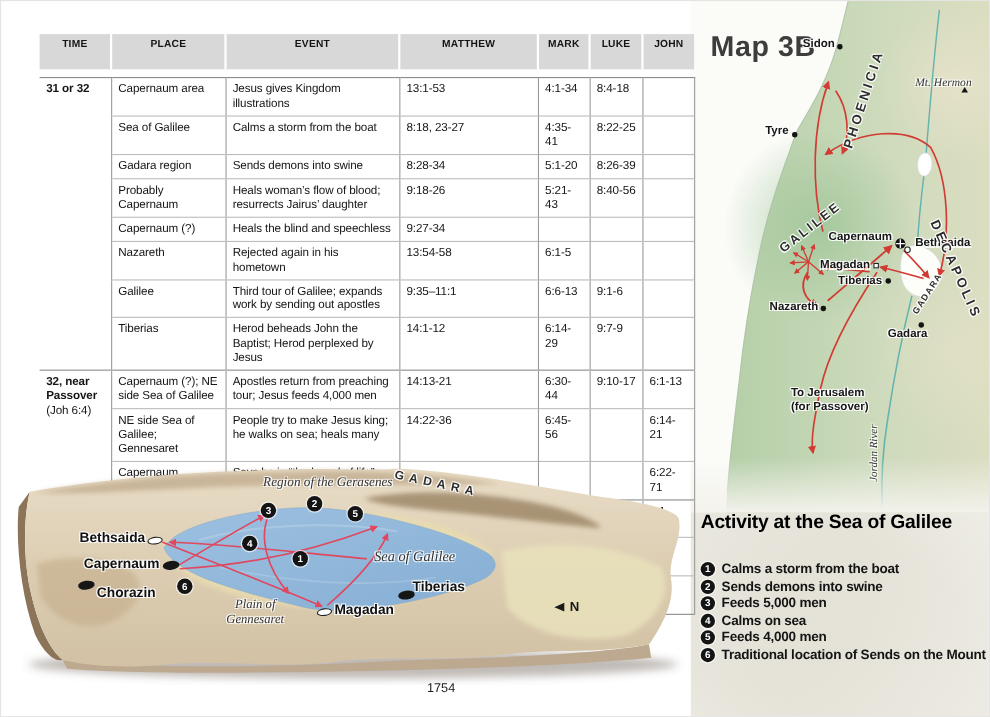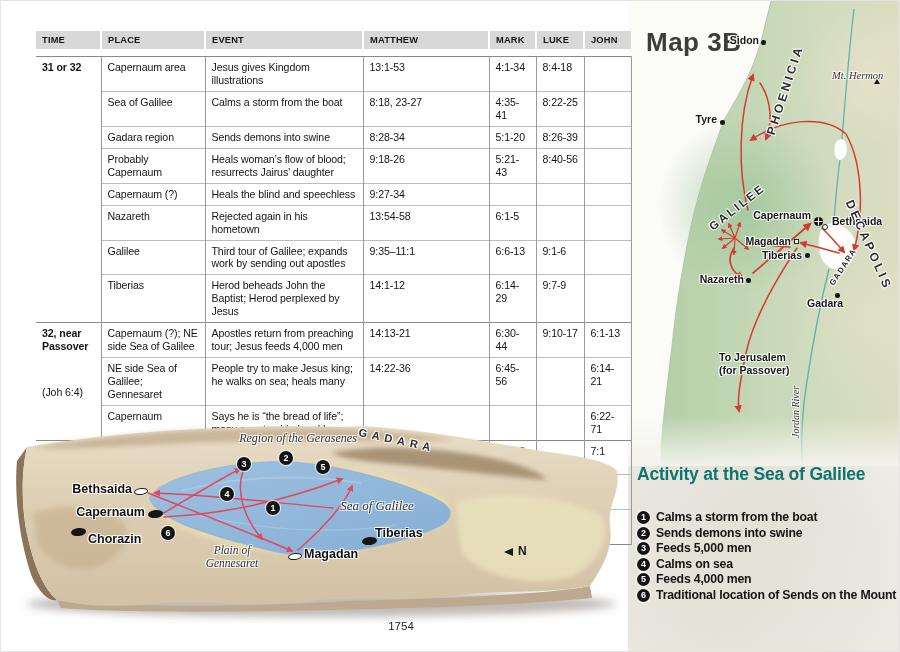--- a/index.html
+++ b/index.html
@@ -11,32 +11,32 @@
          background:
            radial-gradient(circle at 20% 80%, rgba(210,206,190,.25) 0 18%, transparent 40%),
            radial-gradient(circle at 75% 30%, rgba(214,210,196,.2) 0 20%, transparent 45%),
            radial-gradient(circle at 60% 90%, rgba(205,200,183,.22) 0 15%, transparent 40%),
            #f3f2ec;}
 
   
   .table-wrap{position:absolute;left:35px;top:30px;width:595px;}
   table.chron{border-collapse:collapse;width:595px;table-layout:fixed;
               font-size:10.6px;line-height:1.22;color:#141414;letter-spacing:-0.1px;}
-  table.chron th{background:#d8d8d8;font-size:9.3px;font-weight:bold;text-align:left;
-                 padding:4px 6px 3px;letter-spacing:.2px;border-right:2px solid #fff;}
+  table.chron th{background:#d8d8d8;font-size:9.3px;font-weight:bold;text-align:center;
+                 padding:4px 6px 17px;letter-spacing:.2px;border-right:2px solid #fff;}
   table.chron th:last-child{border-right:none;}
   table.chron td{vertical-align:top;padding:4px 5px 4px 6px;}
   tbody.spacer td{height:7px;padding:0;border:none !important;}
   tbody.group > tr > td{border-left:1px solid #9a9a9a;}
   tbody.group > tr > td.time{border-left:none;font-weight:bold;}
   tbody.group > tr:first-child > td{border-top:1px solid #8a8a8a;}
   tbody.group > tr.sub > td{border-top:1px solid #bcbcbc;}
   tbody.group > tr > td:last-child{border-right:1px solid #9a9a9a;}
   table.chron{border-bottom:1px solid #8a8a8a;}
-  td.time .time-note{font-weight:normal;margin-top:33px;}
+  td.time .time-note{font-weight:normal;}
 
   
   .lbl{position:absolute;white-space:nowrap;color:#161616;
        text-shadow:-1px -1px 0 rgba(255,255,255,.85),1px -1px 0 rgba(255,255,255,.85),
                    -1px 1px 0 rgba(255,255,255,.85),1px 1px 0 rgba(255,255,255,.85);}
   .city{font-size:10.5px;font-weight:600;}
   .anch-r{transform:translateX(-100%);}
   .region{font-weight:600;letter-spacing:3px;color:#2d2d2d;}
   .water{font-family:"Liberation Serif",serif;font-style:italic;font-weight:normal;color:#333;}
   .rot{transform-origin:center center;}
@@ -57,21 +57,21 @@
   .oval-w{position:absolute;width:14px;height:7px;background:#fff;border:1.4px solid #232323;border-radius:50%;
           box-sizing:border-box;transform:rotate(-8deg);}
   .numc{position:absolute;width:14px;height:14px;border-radius:50%;background:#141414;color:#fff;
         font-size:9px;font-weight:bold;display:flex;align-items:center;justify-content:center;
         box-shadow:0 0 0 1.2px rgba(255,255,255,.65);}
   .compass-tri{position:absolute;width:0;height:0;border-top:4px solid transparent;
                border-bottom:4px solid transparent;border-right:9px solid #1a1a1a;}
   .compass-n{position:absolute;font-size:12px;font-weight:600;color:#1a1a1a;}
 
   
-  .legend-title{position:absolute;left:636px;top:463px;font-size:17.5px;font-weight:700;color:#0f766e;letter-spacing:-.2px;text-align:right;}
+  .legend-title{position:absolute;left:636px;top:463px;font-size:17.5px;font-weight:700;color:#000000;letter-spacing:-.2px;text-align:right;}
   .legend-sub{position:absolute;left:636px;top:485px;font-size:11.8px;font-weight:500;color:#1c1c1c;letter-spacing:-.2px;}
   .legend-item{position:absolute;left:636px;display:flex;align-items:center;gap:6px;}
   .legend-item .numc{position:static;width:13px;height:13px;flex:0 0 13px;}
   .legend-item .li-label{font-size:12.3px;font-weight:600;color:#141414;letter-spacing:-.2px;}
 
   .page-num{position:absolute;left:355px;top:619px;width:90px;text-align:center;
             font-size:11.5px;color:#222;}
   svg{position:absolute;}
 </style>
 </head>

